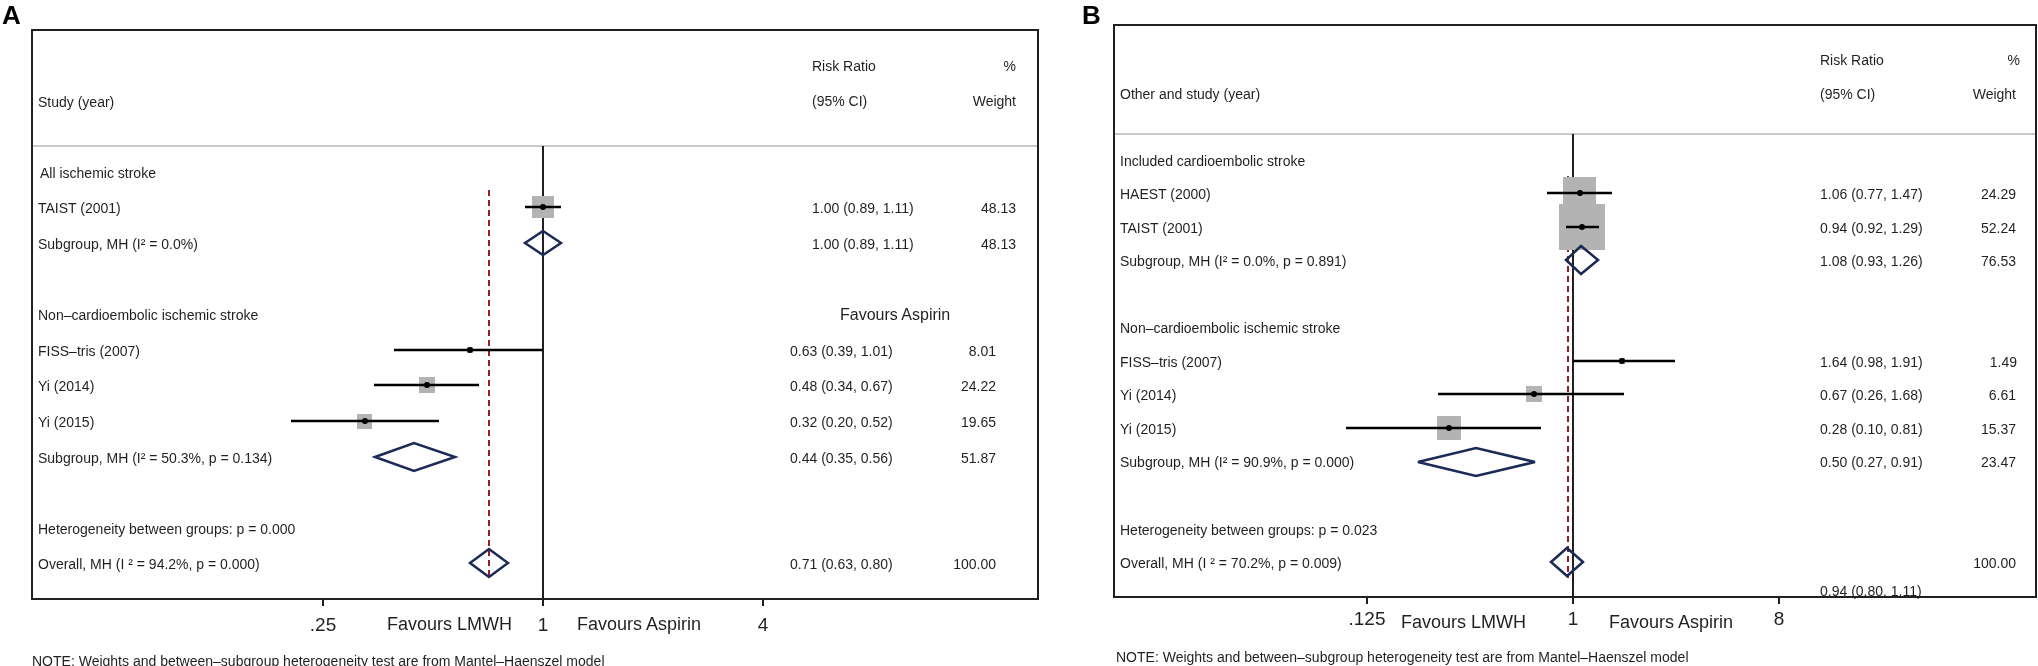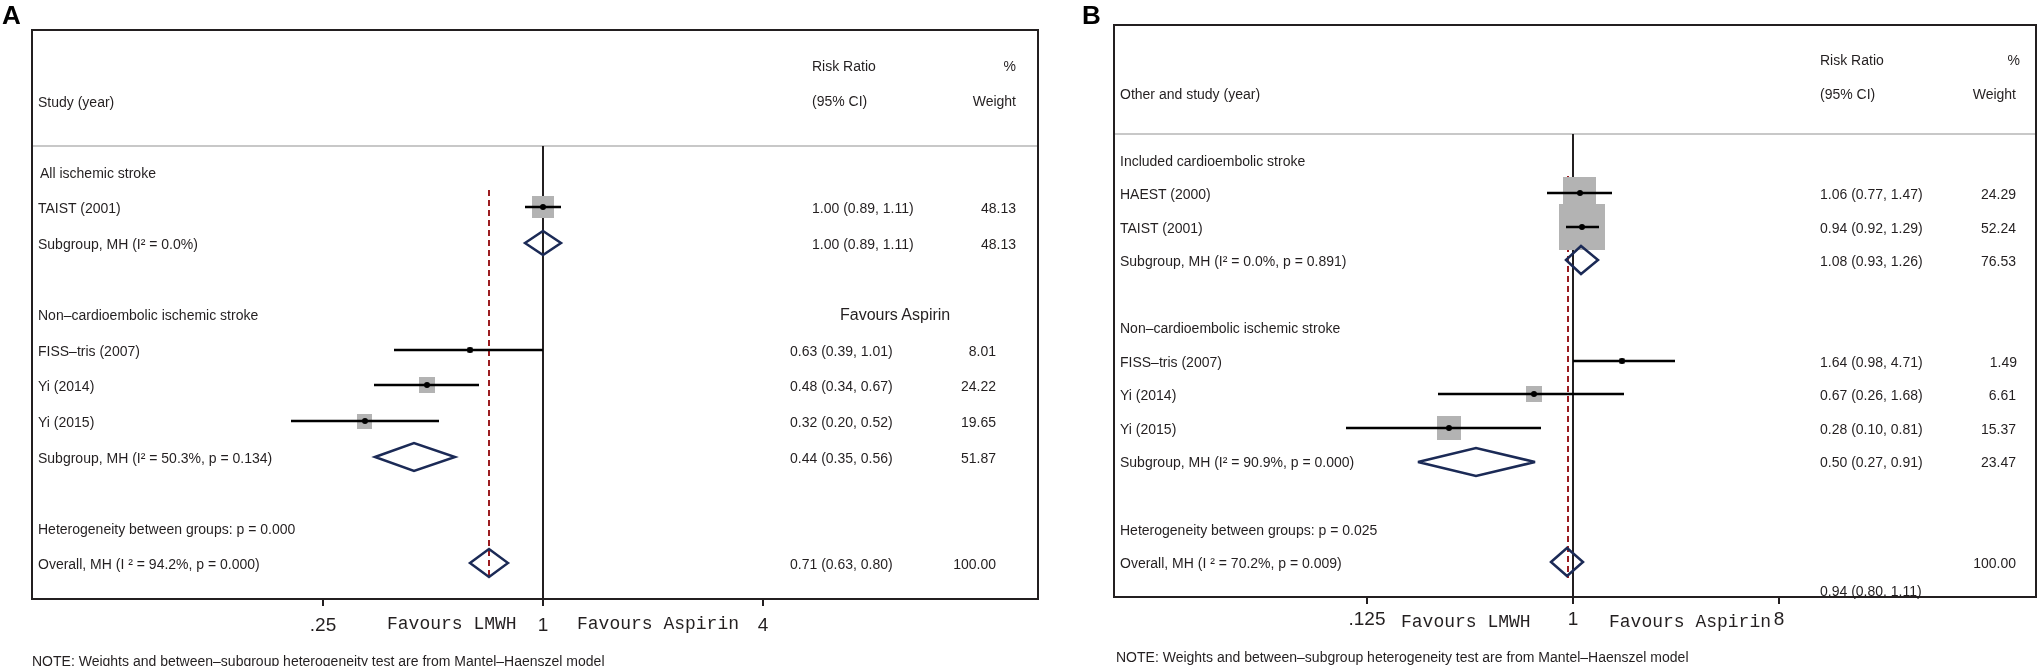--- a/index.html
+++ b/index.html
@@ -2,21 +2,21 @@
 <html><head>
 <meta charset="utf-8">
 <style>
   html,body{margin:0;padding:0;background:#fff;}
   body{width:2038px;height:666px;position:relative;overflow:hidden;font-family:"Liberation Sans",sans-serif;color:#231f20;}
   .panel-letter{position:absolute;font-weight:bold;font-size:26px;color:#000;}
   .box{position:absolute;border:2px solid #231f20;box-sizing:border-box;}
   .hdiv{position:absolute;height:2px;background:#c8c8c8;}
   .txt{position:absolute;white-space:nowrap;font-size:14px;line-height:16px;}
   .txt.r{text-align:right;}
-  .axis-label{position:absolute;white-space:nowrap;font-size:18px;line-height:20px;font-family:Liberation Mono, monospace;}
+  .axis-label{position:absolute;white-space:nowrap;font-size:18px;line-height:20px;}
   .tick-label{position:absolute;white-space:nowrap;font-size:19px;line-height:16px;transform:translateX(-50%);}
   .note{position:absolute;white-space:nowrap;font-size:14px;line-height:12px;}
   svg.plot{position:absolute;left:0;top:0;}
 </style>
 </head>
 <body>
 
 <div>
   <div class="panel-letter" style="left:2px;top:0px;">A</div>
   <div class="box" style="left:31px;top:29px;width:1008px;height:571px;"></div>
@@ -78,27 +78,27 @@
 
   <div class="txt" style="left:1120px;top:153px;">Included cardioembolic stroke</div>
   <div class="txt" style="left:1120px;top:186px;">HAEST (2000)</div>
   <div class="txt" style="left:1120px;top:220px;">TAIST (2001)</div>
   <div class="txt" style="left:1120px;top:253px;">Subgroup, MH (I² = 0.0%, p = 0.891)</div>
   <div class="txt" style="left:1120px;top:320px;">Non–cardioembolic ischemic stroke</div>
   <div class="txt" style="left:1120px;top:354px;">FISS–tris (2007)</div>
   <div class="txt" style="left:1120px;top:387px;">Yi (2014)</div>
   <div class="txt" style="left:1120px;top:421px;">Yi (2015)</div>
   <div class="txt" style="left:1120px;top:454px;">Subgroup, MH (I² = 90.9%, p = 0.000)</div>
-  <div class="txt" style="left:1120px;top:522px;">Heterogeneity between groups: p = 0.025</div>
+  <div class="txt" style="left:1120px;top:522px;">Heterogeneity between groups: p = 0.023</div>
   <div class="txt" style="left:1120px;top:555px;">Overall, MH (I ² = 70.2%, p = 0.009)</div>
 
   <div class="txt" style="left:1820px;top:186px;">1.06 (0.77, 1.47)</div>
   <div class="txt" style="left:1820px;top:220px;">0.94 (0.92, 1.29)</div>
   <div class="txt" style="left:1820px;top:253px;">1.08 (0.93, 1.26)</div>
-  <div class="txt" style="left:1820px;top:354px;">1.64 (0.98, 4.71)</div>
+  <div class="txt" style="left:1820px;top:354px;">1.64 (0.98, 1.91)</div>
   <div class="txt" style="left:1820px;top:387px;">0.67 (0.26, 1.68)</div>
   <div class="txt" style="left:1820px;top:421px;">0.28 (0.10, 0.81)</div>
   <div class="txt" style="left:1820px;top:454px;">0.50 (0.27, 0.91)</div>
   <div class="txt" style="left:1820px;top:583px;">0.94 (0.80, 1.11)</div>
 
   <div class="txt r" style="left:1940px;width:76px;top:186px;">24.29</div>
   <div class="txt r" style="left:1940px;width:76px;top:220px;">52.24</div>
   <div class="txt r" style="left:1940px;width:76px;top:253px;">76.53</div>
   <div class="txt r" style="left:1940px;width:77px;top:354px;text-align:right;">1.49</div>
   <div class="txt r" style="left:1940px;width:76px;top:387px;">6.61</div>

